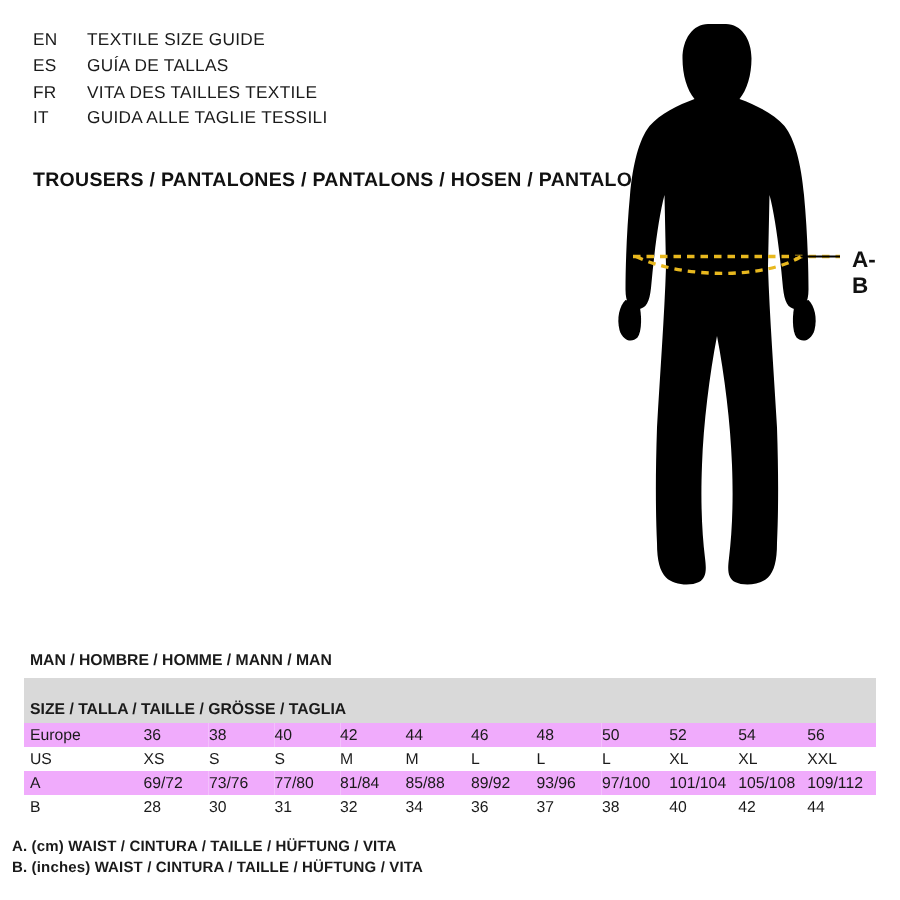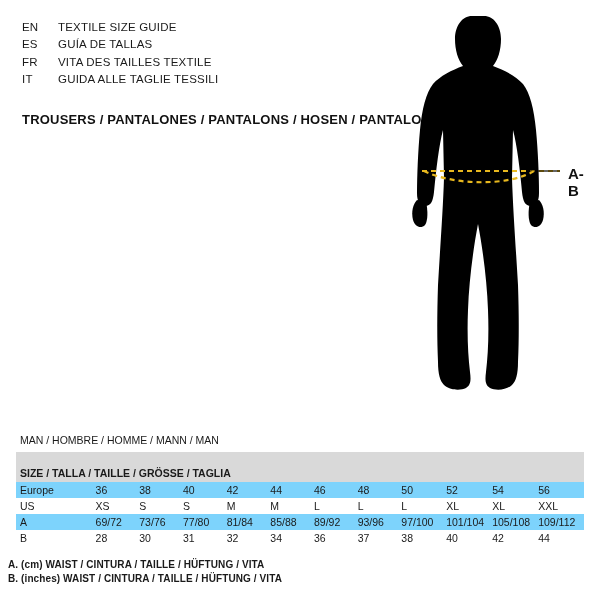--- a/index.html
+++ b/index.html
@@ -97,21 +97,21 @@
     padding-left: 4px !important;
   }
   .row-head td {
     background: #d9d9d9;
     font-weight: bold;
     font-size: 10.5px;
     padding-top: 15px;
     padding-bottom: 3px;
   }
   .row-shade td {
-    background: #7dd3fc;
+    background: #f0abfc;
   }
   .row-plain td {
     background: #ffffff;
   }
   .cell {
     width: 48px;
     text-align: left;
   }
 
   
@@ -202,21 +202,21 @@
 
       <path d="M 24 161 C 55 176 110 176 134 161" stroke="#e8b81e" stroke-width="2.2" fill="none" stroke-dasharray="5,4"></path>
     </svg>
     <div class="ab-label">A-B</div>
   </div>
 
   <div class="table-wrap">
     <table>
       <tbody>
           <tr class="row-plain">
-        <td colspan="12" class="col-label" style="font-weight:normal;font-size:10.5px;padding-bottom:6px;">MAN / HOMBRE / HOMME / MANN / MAN</td>
+        <td colspan="12" class="col-label" style="font-weight:bold;font-size:10.5px;padding-bottom:6px;">MAN / HOMBRE / HOMME / MANN / MAN</td>
       </tr>
       <tr class="row-head">
         <td colspan="12" class="col-label">SIZE / TALLA / TAILLE / GRÖSSE / TAGLIA</td>
       </tr>
 
       <tr class="row-shade">
         <td class="col-label">Europe</td>
         <td class="cell">36</td>
         <td class="cell">38</td>
         <td class="cell">40</td>

